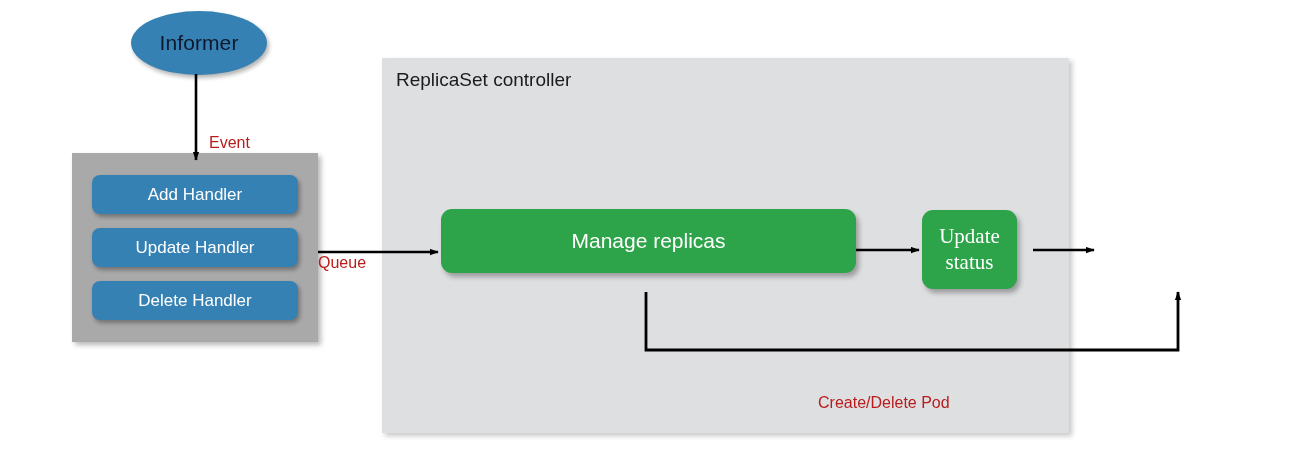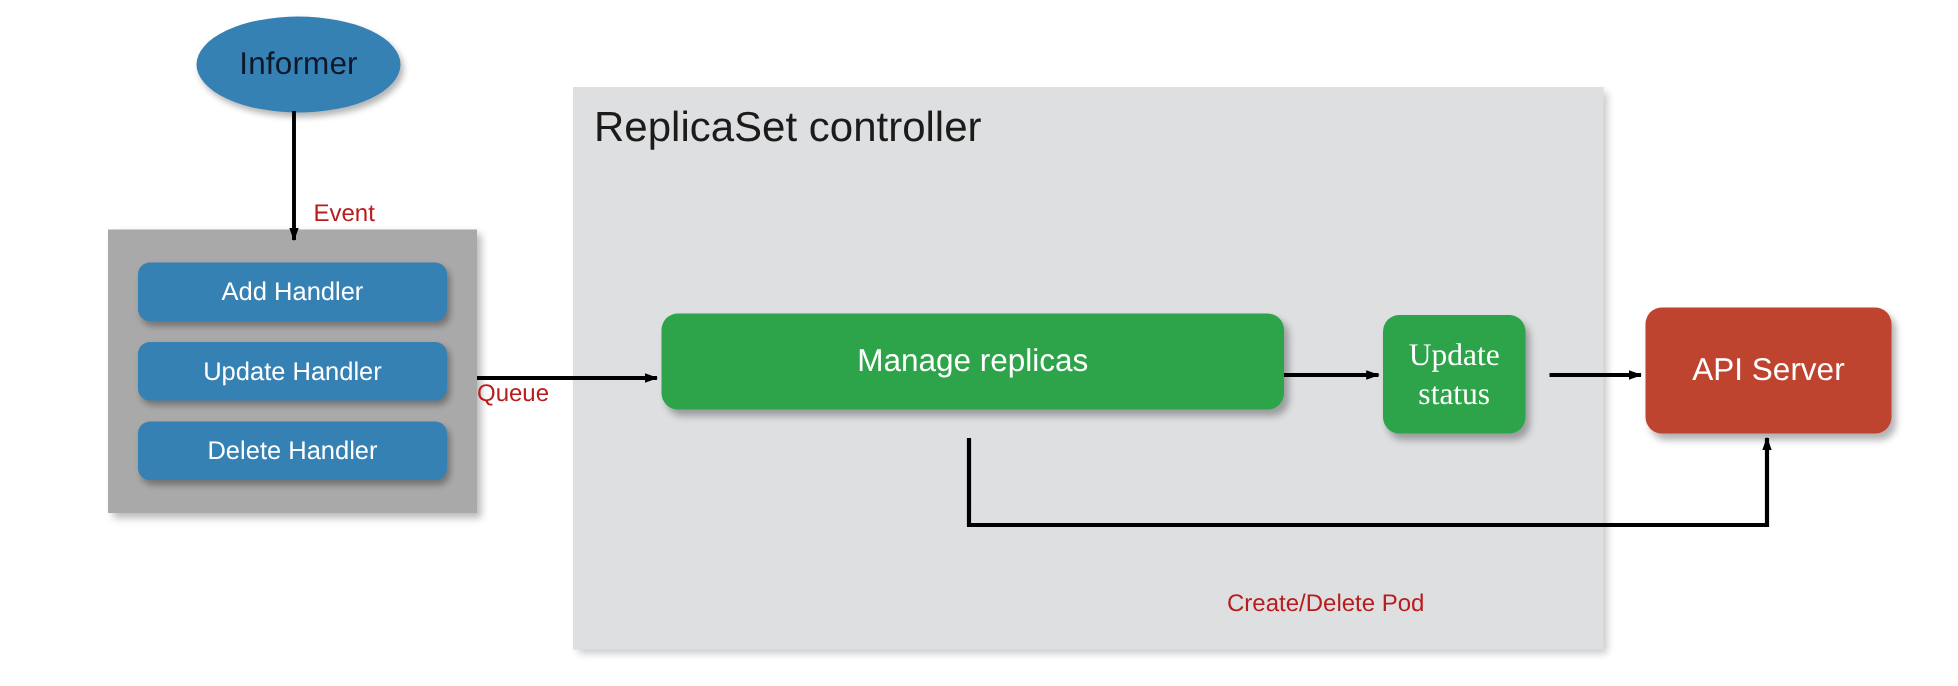--- a/index.html
+++ b/index.html
@@ -75,21 +75,21 @@
     left: 382px;
     top: 58px;
     width: 687px;
     height: 375px;
     background: #dedfe1;
     box-shadow: 3px 3px 5px rgba(0,0,0,0.22);
   }
   #replicaset-title {
     left: 396px;
     top: 69px;
-    font-size: 28px;
+    font-size: 19px;
     color: #1b1b1b;
     white-space: nowrap;
   }
 
   
   .proc-box {
     position: absolute;
     border-radius: 11px;
     box-shadow: 3px 4px 5px rgba(0,0,0,0.30);
     display: flex;
@@ -174,23 +174,20 @@
     <span class="lbl">Manage replicas</span>
   </div>
 
   <div class="proc-box" id="box-update-status">
     <span class="lbl">
       <span>Update</span><br>
       <span>status</span>
     </span>
   </div>
 
-  <div class="proc-box" id="box-api-server">
-    <span class="lbl">API Server</span>
-  </div>
 
   <svg class="abs" id="connectors" viewBox="0 0 1305 457">
     <defs>
       <marker id="arrowhead" markerWidth="9" markerHeight="9" refX="8.2" refY="3.2" orient="auto" markerUnits="userSpaceOnUse">
         <path d="M0,0 L9,3.2 L0,6.4 z" fill="#000000"></path>
       </marker>
     </defs>
 
     <line x1="196" y1="74" x2="196" y2="160" stroke="#000000" stroke-width="2.6" marker-end="url(#arrowhead)"></line>
 

